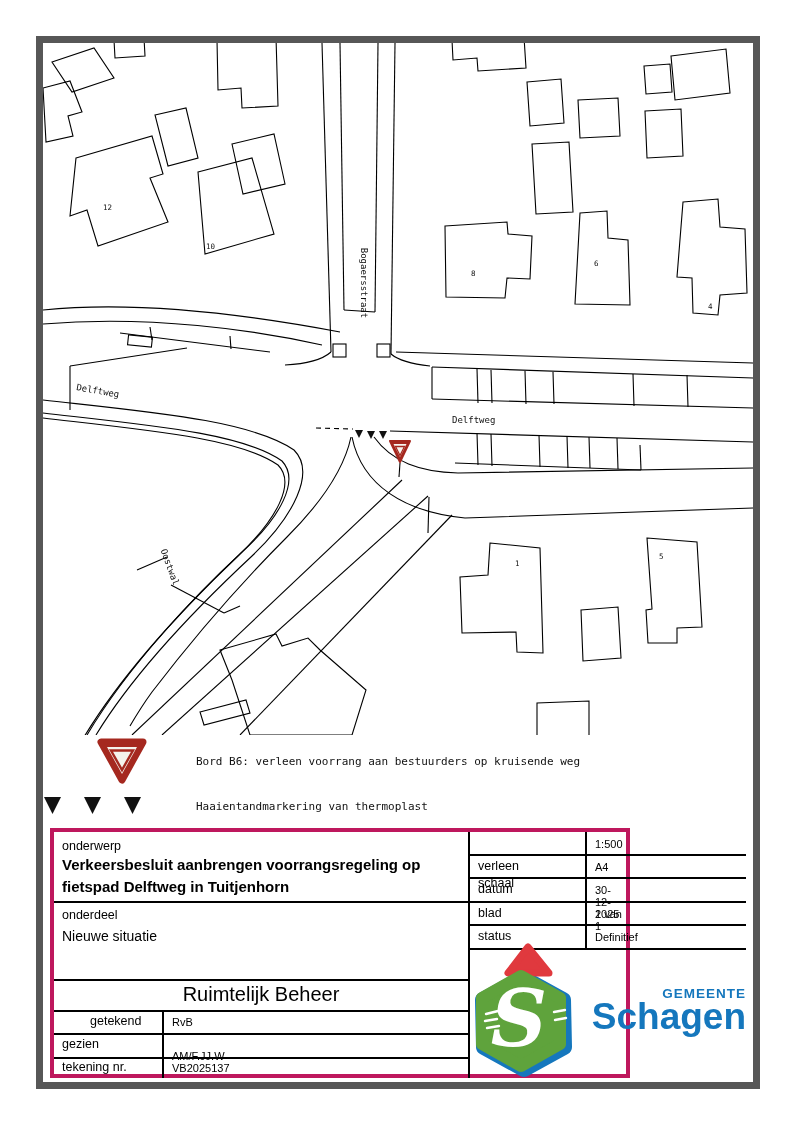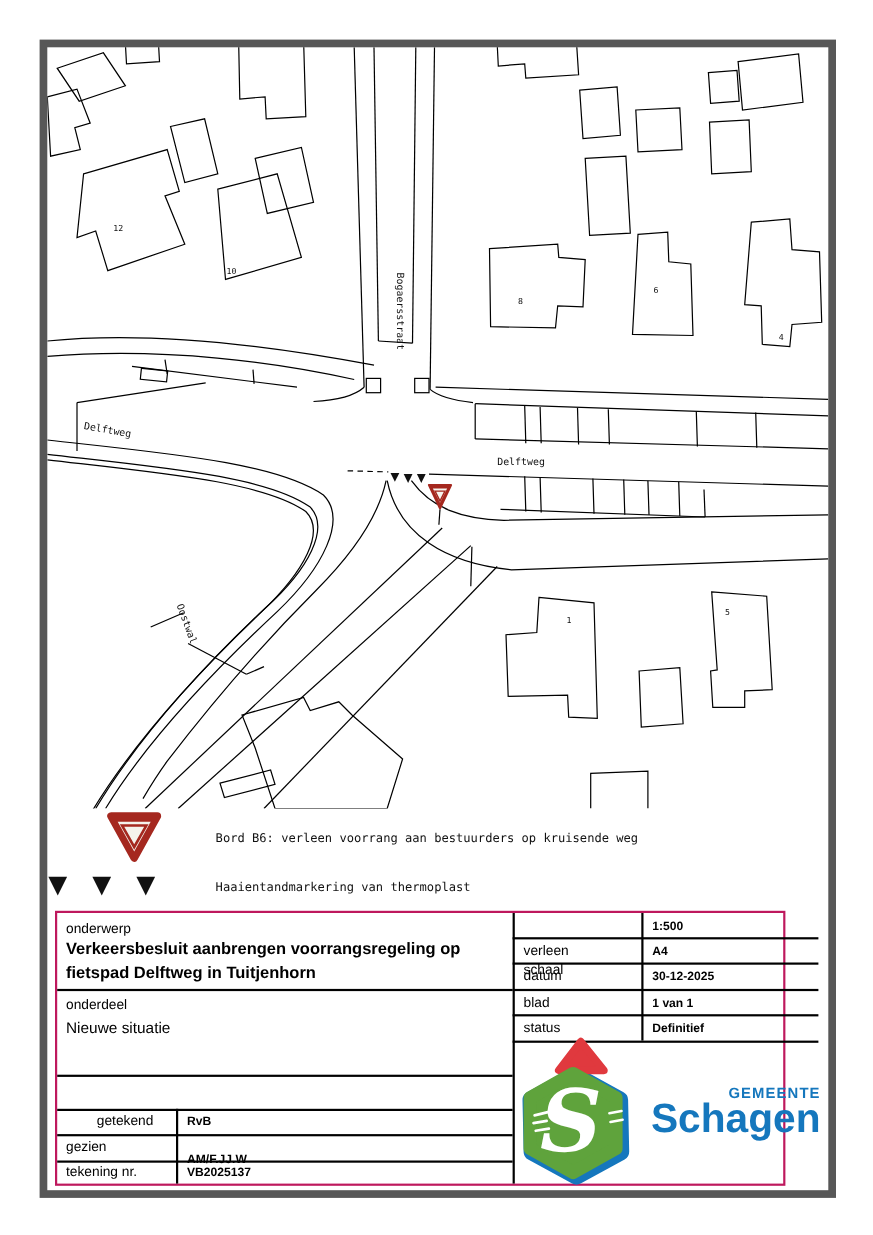--- a/index.html
+++ b/index.html
@@ -4,27 +4,27 @@
 <style>
   html,body{margin:0;padding:0;background:#fff;}
   body{width:794px;height:1123px;position:relative;overflow:hidden;
        font-family:"Liberation Sans",sans-serif;color:#000;}
   .frame{position:absolute;left:36px;top:36px;width:724px;height:1053px;
          border:7px solid #575757;box-sizing:border-box;background:#fff;}
   #map-svg{position:absolute;left:43px;top:43px;}
   .legend-item-text{position:absolute;font-family:"DejaVu Sans Mono",monospace;
          font-size:11px;color:#111;white-space:nowrap;padding-left:40px;}
   
-  .tb{position:absolute;left:50px;top:828px;width:664px;height:250px;
-      border:2px solid #be185d;box-sizing:border-box;background:#fff;}
+  .tb{position:absolute;left:50px;top:828px;width:580px;height:250px;
+      border:4px solid #be185d;box-sizing:border-box;background:#fff;}
   .tb .vline,.tb .hline{position:absolute;background:#000;}
   .tb .vline{width:2px;}
   .tb .hline{height:2px;}
   .tb .lbl{position:absolute;font-size:12.5px;color:#000;}
-  .tb .val{position:absolute;font-size:11px;color:#000;font-weight:bold;}
+  .tb .val{position:absolute;font-size:11px;color:#000;}
   .tb .big{position:absolute;font-size:15px;font-weight:bold;line-height:1.45;}
   .tb .dept{position:absolute;font-size:20px;text-align:center;}
   .logo-text-gemeente{position:absolute;left:600px;top:986px;width:146px;
       text-align:right;font-size:13.5px;font-weight:bold;letter-spacing:1px;}
   .logo-text-schagen{position:absolute;left:580px;top:997px;width:166px;
       text-align:right;font-size:37px;font-weight:bold;line-height:1.1;}
 </style>
 </head>
 <body>
 
@@ -179,20 +179,21 @@
   <div class="hline" style="left:0;top:147px;width:414px;"></div>
   <div class="hline" style="left:0;top:178px;width:414px;"></div>
   <div class="hline" style="left:0;top:201px;width:414px;"></div>
   <div class="hline" style="left:0;top:225px;width:414px;"></div>
   <div class="vline" style="left:108px;top:178px;height:68px;"></div>
 
   <div class="lbl" style="left:8px;top:7px;">onderwerp</div>
   <div class="big" style="left:8px;top:22px;width:392px;">Verkeersbesluit aanbrengen voorrangsregeling op fietspad Delftweg in Tuitjenhorn</div>
   <div class="lbl" style="left:8px;top:76px;">onderdeel</div>
   <div class="lbl" style="left:8px;top:96px;font-size:14px;">Nieuwe situatie</div>
+  <div class="dept" style="left:0;top:151px;width:414px;">Ruimtelijk Beheer</div>
   <div class="lbl" style="left:8px;top:182px;margin-left:28px;">getekend</div>
   <div class="val" style="left:118px;top:184px;">RvB</div>
   <div class="lbl" style="left:8px;top:205px;">gezien</div>
   <div class="val" style="left:118px;top:218px;">AM/F.JJ.W</div>
   <div class="lbl" style="left:8px;top:228px;">tekening nr.</div>
   <div class="val" style="left:118px;top:230px;">VB2025137</div>
 
   <div class="lbl" style="left:424px;top:4px;margin-top:40px;">schaal</div>
   <div class="val" style="left:541px;top:6px;">1:500</div>
   <div class="lbl" style="left:424px;top:27px;">verleen</div>

